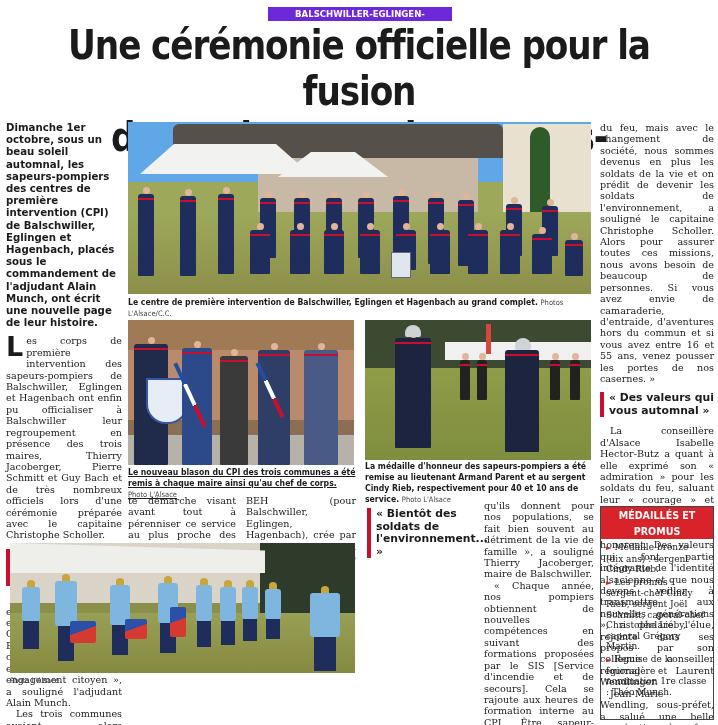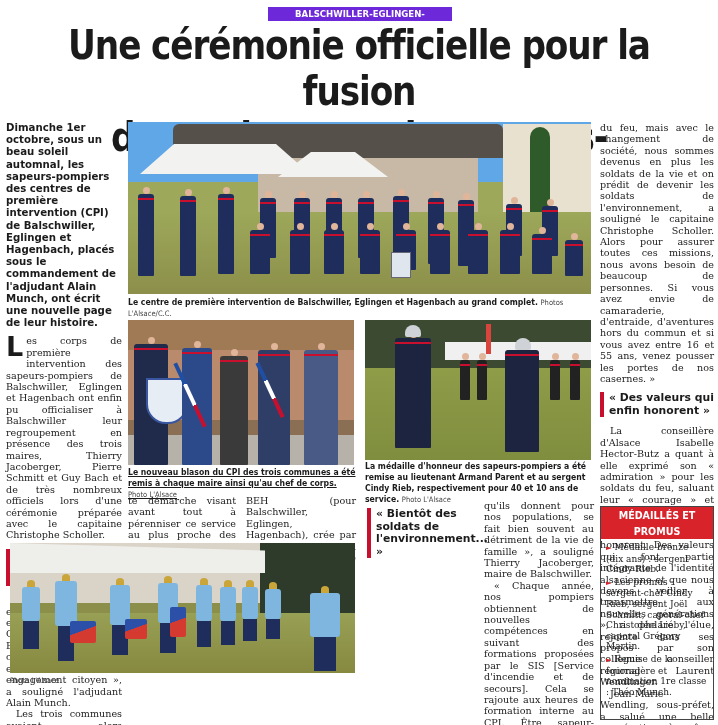--- a/index.html
+++ b/index.html
@@ -179,21 +179,21 @@
 
 </div>
 
 <div class="col" style="left:484px; top:500px; width:110px;">
   <p style="text-indent:0">qu'ils donnent pour nos populations, se fait bien souvent au détriment de la vie de famille », a souligné Thierry Jacoberger, maire de Balschwiller.</p>
   <p>« Chaque année, nos pompiers obtiennent de nouvelles compétences en suivant des formations proposées par le SIS [Service d'incendie et de secours]. Cela se rajoute aux heures de formation interne au CPI. Être sapeur-pompier volontaire demande un engagement continu et soutenu tout au long de l'année. Les formations ou les interventions grignotent une partie de notre temps personnel, mais la satisfaction de pouvoir secourir son prochain est encore plus forte », a témoigné l'adjudant Alain Munch. « Historiquement, nous sommes des soldats</p>
 </div>
 
 <div class="col" style="left:600px; top:122px; width:114px;">
   <p style="text-indent:0">du feu, mais avec le changement de société, nous sommes devenus en plus les soldats de la vie et on prédit de devenir les soldats de l'environnement, a souligné le capitaine Christophe Scholler. Alors pour assurer toutes ces missions, nous avons besoin de beaucoup de personnes. Si vous avez envie de camaraderie, d'entraide, d'aventures hors du commun et si vous avez entre 16 et 55 ans, venez pousser les portes de nos casernes. »</p>
-  <div class="subhead">« Des valeurs qui enfin honorent »</div>
+  <div class="subhead">« Des valeurs qui vous automnal »</div>
   <p>La conseillère d'Alsace Isabelle Hector-Butz a quant à elle exprimé son « admiration » pour les soldats du feu, saluant leur « courage » et leur « esprit de solidarité ». « Ce sont là des valeurs qui vous honorent. Des valeurs qui font partie intégrante de l'identité alsacienne et que nous devons veiller à transmettre aux nouvelles générations », a déclaré l'élue, rejointe dans ses propos par son collègue conseiller régional Laurent Wendlinger.</p>
   <p>Jean-Marie Wendling, sous-préfet, a salué une belle coopération à même d'assurer ce service de proximité si important pour la population.</p>
 
 </div>
 
 <div class="box">
   <div class="box-title">MÉDAILLÉS ET PROMUS</div>
   <ul class="box-list">
     <li><span class="arrow">►</span><span>Médaille bronze (dix ans) : sergent Cindy Rieb.</span></li>
     <li><span class="arrow">►</span><span>Les promus : sergent-chef Cindy Rieb, sergent Joël Schmitt, caporal-chef Christophe Lieby, caporal Grégory Martin.</span></li>

